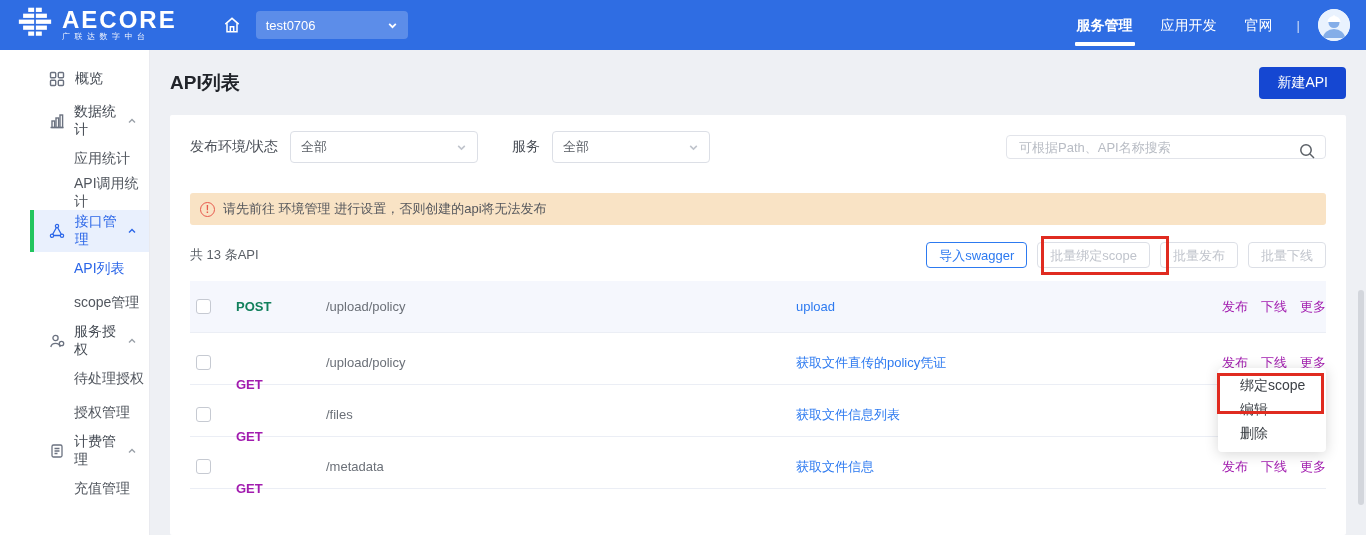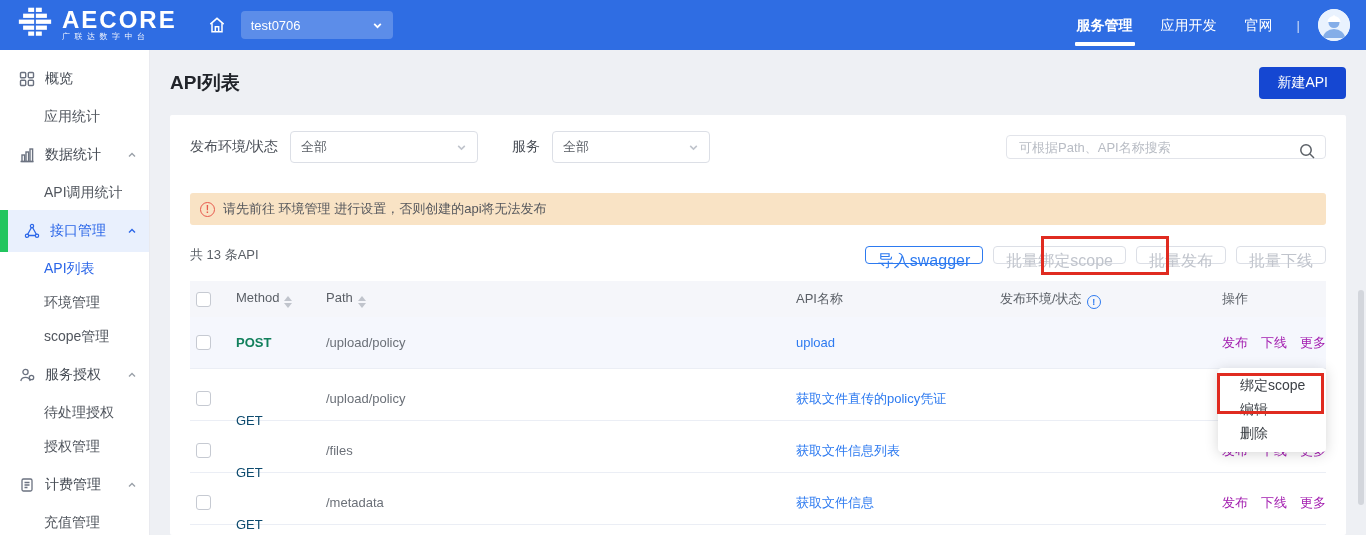--- a/index.html
+++ b/index.html
@@ -2,45 +2,45 @@
 <html><head>
 <meta charset="utf-8">
 <style>
   * { margin:0; padding:0; box-sizing:border-box; }
   html,body { width:1366px; height:535px; overflow:hidden;
     font-family:"Liberation Sans","DejaVu Sans",sans-serif; background:#eef0f4; }
 
   
   .hdr { position:relative; height:50px; background:#2f6de3; display:flex; align-items:center;
     padding:0 16px; color:#fff; }
-  .logo { display:flex; align-items:center; gap:8px; margin-right:26px; }
+  .logo { display:flex; align-items:center; gap:8px; margin-right:41px; }
   .logo-txt .t1 { font-size:24px; font-weight:bold; letter-spacing:2px; line-height:22px; }
   .logo-txt .t2 { font-size:8px; letter-spacing:4.5px; opacity:.95; }
   .home-ic { display:flex; align-items:center; margin:0 14px 0 4px; cursor:pointer; }
   .ws-select { display:flex; align-items:center; justify-content:space-between; width:152px; height:28px;
     background:rgba(255,255,255,.22); border-radius:4px; padding:0 10px; font-size:13px; cursor:pointer; }
   .hdr-spacer { flex:1; }
   .hdr-nav { display:flex; align-items:center; gap:28px; font-size:14px; }
   .nav-item { position:relative; cursor:pointer; padding:15px 0 13px; }
   .nav-item.active { font-weight:bold; }
   .nav-item.active::after { content:""; position:absolute; left:-2px; right:-2px; bottom:2px;
     height:4px; background:#fff; border-radius:1px; }
   .hdr-div { margin:0 18px 0 24px; opacity:.75; font-size:13px; }
   .avatar { width:32px; height:32px; border-radius:50%; background:#eef5ff; display:flex;
     align-items:center; justify-content:center; overflow:hidden; cursor:pointer; }
 
   
   .layout { display:flex; height:485px; }
-  aside { width:160px; background:#fff; border-right:1px solid #e9eaef; padding-top:8px; overflow:hidden; }
+  aside { width:160px; background:#fff; border-right:1px solid #e9eaef; padding-top:8px; overflow:hidden;padding-left:30px; }
   .s-item { display:flex; align-items:center; cursor:pointer; color:#454b54; font-size:14px; }
   .s-item.top { height:42px; padding:0 12px 0 18px; }
   .s-item.sub { height:34px; padding-left:44px; color:#51565e; }
   .s-icon { width:18px; display:flex; justify-content:center; margin-right:9px; color:#6b7280; }
   .s-caret { margin-left:auto; color:#9aa0a8; display:flex; }
-  .s-item.grp-active { background:#e9f0fd; color:#2b66e8; border-left:8px solid #22c55e; padding-left:15px; }
+  .s-item.grp-active { background:#e9f0fd; color:#2b66e8; border-left:4px solid #22c55e; padding-left:15px; }
   .s-item.grp-active .s-icon, .s-item.grp-active .s-caret { color:#2b66e8; }
   .s-item.sel { color:#2b66e8; }
 
   
   main { flex:1; padding:0 20px; position:relative; }
   .page-head { height:65px; display:flex; align-items:center; justify-content:space-between; }
   .page-title { font-size:19px; font-weight:bold; color:#21242a; }
   .btn-primary { background:#1547d2; color:#fff; border:none; border-radius:4px; height:32px;
     padding:0 18px; font-size:14px; cursor:pointer; }
 
@@ -61,39 +61,39 @@
   .search-ic { position:absolute; right:10px; top:7px; color:#5a5f66; }
 
   .warn { margin-top:30px; height:32px; background:#f9e3c5; border-radius:3px; display:flex;
     align-items:center; padding:0 10px; font-size:13px; color:#55575c; gap:8px; }
   .warn-ic { width:15px; height:15px; border:1px solid #e8594d; border-radius:50%; color:#e8594d;
     font-size:10px; font-weight:bold; display:flex; align-items:center; justify-content:center; flex:none; }
 
   .toolbar { margin-top:17px; display:flex; align-items:center; height:26px; }
   .count { font-size:13px; color:#5a5f66; }
   .tb-btns { margin-left:auto; display:flex; gap:10px; }
-  .btn-ghost { height:18px; padding:4px 12px; font-size:16px; border-radius:4px; background:#fff;
+  .btn-ghost { height:26px; padding:4px 12px; font-size:13px; border-radius:4px; background:#fff;
     border:1px solid #2d7af0; color:#2d7af0; cursor:pointer; }
   .btn-ghost:disabled { border-color:#dcdfe6; color:#c0c4cc; cursor:not-allowed; }
 
   .tbl { margin-top:13px; font-size:13px; }
   .trow { display:grid; grid-template-columns:46px 90px 470px 204px 222px 1fr; align-items:center; }
   .thead { height:36px; background:#f5f6fa; color:#5a5f66; }
   .tr { height:52px; border-bottom:1px solid #ebeef5; background:#fff; }
   .tr.hl { background:#f5f7fd; }
   .cb { width:15px; height:15px; border:1px solid #c6cad2; border-radius:3px; background:#fff;
     margin-left:6px; cursor:pointer; }
   .sort { display:inline-flex; flex-direction:column; gap:2px; margin-left:5px; vertical-align:1px; }
   .sort i { width:0; height:0; border-left:4px solid transparent; border-right:4px solid transparent; }
   .sort .up { border-bottom:5px solid #c0c4cc; }
   .sort .dn { border-top:5px solid #c0c4cc; }
   .info-ic { display:inline-flex; width:14px; height:14px; border:1px solid #2d7af0; border-radius:50%;
     color:#2d7af0; font-size:9px; font-weight:bold; align-items:center; justify-content:center;
     margin-left:5px; vertical-align:-2px; cursor:pointer; }
-  .m-get { color:#0c4a6e; font-weight:normal;margin-top:44px; }
+  .m-get { color:#a21caf; font-weight:bold;margin-top:44px; }
   .m-post { color:#12805c; font-weight:bold; }
   .path { color:#6b7078; }
   .api-link { color:#2d7af0; cursor:pointer; }
   .row-acts { display:flex; gap:13px; }
   .act-link { color:#a21caf; cursor:pointer; white-space:nowrap; }
 
   
   .ctx-menu { position:absolute; left:1218px; top:368px; width:108px; background:#fff;
     border-radius:4px; box-shadow:0 2px 14px rgba(0,0,0,.16); padding:6px 0; z-index:40; }
   .ctx-item { height:24px; display:flex; align-items:center; padding-left:22px; font-size:14px;
@@ -165,40 +165,40 @@
         <svg width="16" height="16" viewBox="0 0 16 16" fill="none" stroke="currentColor" stroke-width="1.4">
             <rect x="1.5" y="1.5" width="5.2" height="5.2" rx="1"></rect>
             <rect x="9.3" y="1.5" width="5.2" height="5.2" rx="1"></rect>
             <rect x="1.5" y="9.3" width="5.2" height="5.2" rx="1"></rect>
             <rect x="9.3" y="9.3" width="5.2" height="5.2" rx="1"></rect>
           </svg>
       </span>
       <span>概览</span>
     </div>
 
-    <div class="s-item sub">
-      <span>应用统计</span>
-    </div>
     <div class="s-item top">
       <span class="s-icon">
         <svg width="16" height="16" viewBox="0 0 16 16" fill="none" stroke="currentColor" stroke-width="1.4">
             <path d="M1.5 14.5 h13"></path>
             <rect x="3" y="8" width="2.6" height="6.5"></rect>
             <rect x="7" y="5" width="2.6" height="9.5"></rect>
             <rect x="11" y="2" width="2.6" height="12.5"></rect>
           </svg>
       </span>
       <span>数据统计</span>
       <span class="s-caret">
           <svg width="10" height="10" viewBox="0 0 10 10" fill="none" stroke="currentColor" stroke-width="1.4">
             <path d="M2 6.5 L5 3.5 L8 6.5"></path>
           </svg>
         </span>
     </div>
     <div class="s-item sub">
+      <span>应用统计</span>
+    </div>
+    <div class="s-item sub">
       <span>API调用统计</span>
     </div>
 
     <div class="s-item top grp-active">
       <span class="s-icon">
         <svg width="16" height="16" viewBox="0 0 16 16" fill="none" stroke="currentColor" stroke-width="1.3">
             <path d="M8 3.5 L3 12.5 H13 Z"></path>
             <circle cx="8" cy="3" r="1.6" fill="#fff"></circle>
             <circle cx="3" cy="12.8" r="1.6" fill="#fff"></circle>
             <circle cx="13" cy="12.8" r="1.6" fill="#fff"></circle>
@@ -206,23 +206,20 @@
       </span>
       <span>接口管理</span>
       <span class="s-caret">
           <svg width="10" height="10" viewBox="0 0 10 10" fill="none" stroke="currentColor" stroke-width="1.4">
             <path d="M2 6.5 L5 3.5 L8 6.5"></path>
           </svg>
         </span>
     </div>
     <div class="s-item sub sel">
       <span>API列表</span>
-    </div>
-    <div class="s-item sub">
-      <span>环境管理</span>
     </div>
     <div class="s-item sub">
       <span>scope管理</span>
     </div>
 
     <div class="s-item top">
       <span class="s-icon">
         <svg width="16" height="16" viewBox="0 0 16 16" fill="none" stroke="currentColor" stroke-width="1.3">
             <circle cx="6.5" cy="5" r="2.6"></circle>
             <path d="M1.8 14 a4.8 4.5 0 0 1 9.4 0"></path>
@@ -311,34 +308,20 @@
         <span class="count">共 13 条API</span>
         <div class="tb-btns">
           <button class="btn-ghost">导入swagger</button>
           <button class="btn-ghost" disabled="">批量绑定scope</button>
           <button class="btn-ghost" disabled="">批量发布</button>
           <button class="btn-ghost" disabled="">批量下线</button>
         </div>
       </div>
 
       <div class="tbl">
-        <div class="trow thead">
-          <span class="cb"></span>
-          <span><span>Method</span><span class="sort">
-                <i class="up"></i>
-                <i class="dn"></i>
-              </span></span>
-          <span><span>Path</span><span class="sort">
-                <i class="up"></i>
-                <i class="dn"></i>
-              </span></span>
-          <span>API名称</span>
-          <span><span>发布环境/状态</span><span class="info-ic">!</span></span>
-          <span>操作</span>
-        </div>
 
         <div class="trow tr hl">
           <span class="cb"></span>
           <span class="m-post">POST</span>
           <span class="path">/upload/policy</span>
           <span class="api-link">upload</span>
           <span></span>
           <span class="row-acts">
             <span class="act-link">发布</span>
             <span class="act-link">下线</span>

